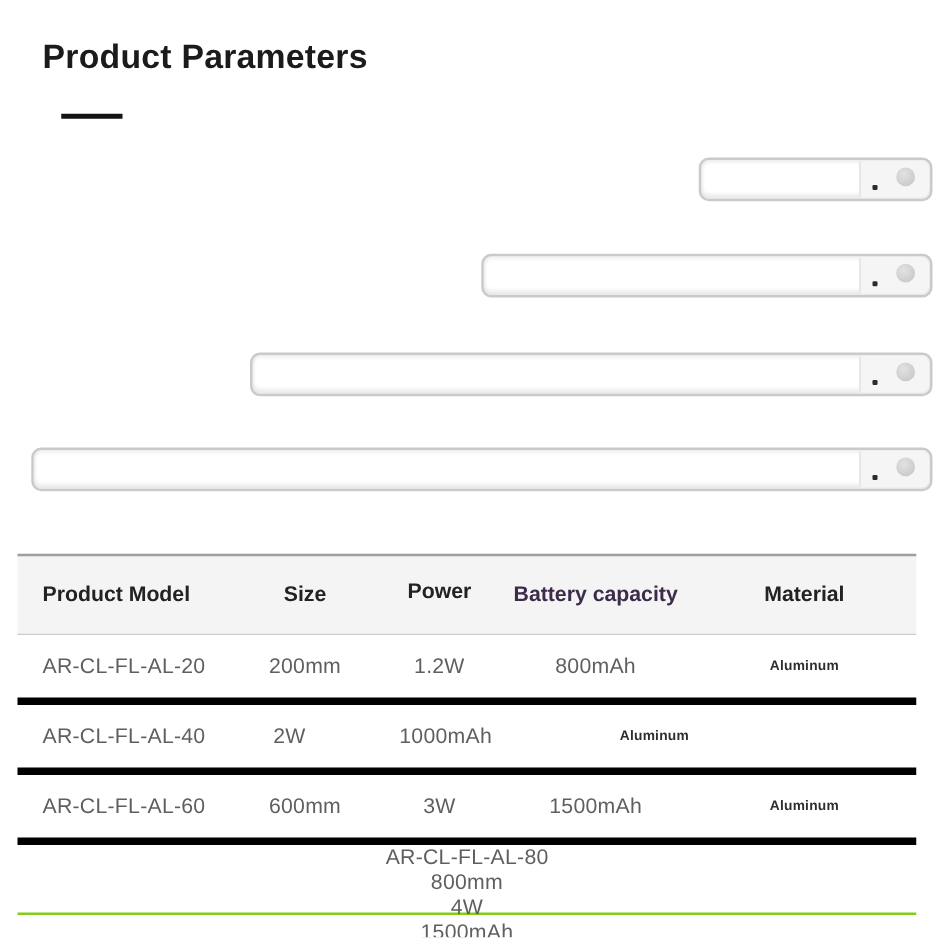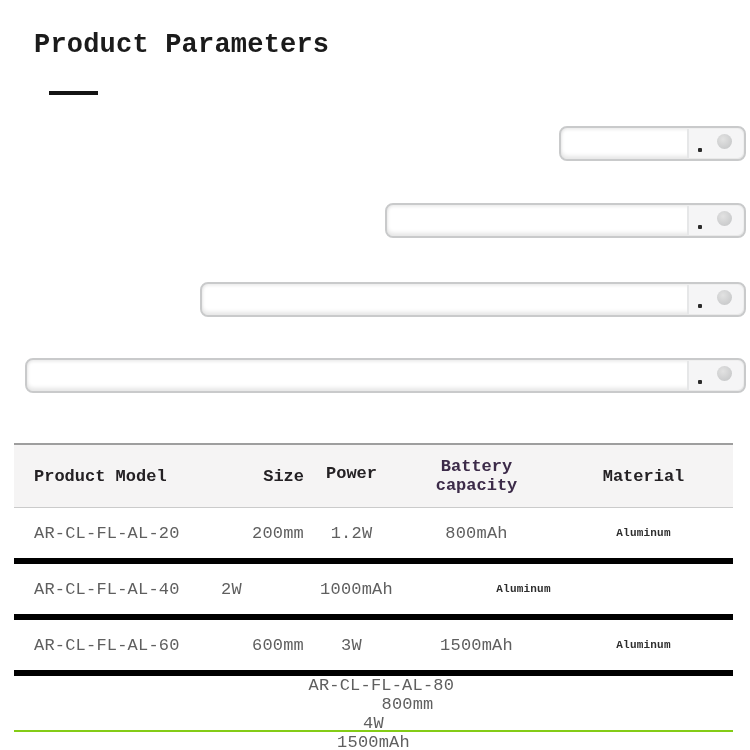--- a/index.html
+++ b/index.html
@@ -1,15 +1,15 @@
 <!DOCTYPE html>
 <html><head>
 <meta charset="utf-8">
 <style>
-  * { margin:0; padding:0; box-sizing:border-box;font-family:Liberation Mono, monospace; }
+  * { margin:0; padding:0; box-sizing:border-box; }
   html,body { background:#ffffff; }
   body { font-family:"Liberation Sans", sans-serif; }
   .page {
     position:relative; width:750px; height:750px; background:#ffffff;
     overflow:hidden; margin:0 auto;
   }
 
   
   .title {
     position:absolute; left:34px; top:30px;
@@ -53,21 +53,21 @@
     height:65px; background:#f5f4f4;
     border-top:2px solid #9e9e9e; border-bottom:1px solid #cbcbcb;
     font-weight:700; font-size:17px; color:#242124;
   }
   .t-body-row {
     height:56px; border-bottom:6px solid #000000;
     font-size:17px; color:#5f5f5f; letter-spacing:.2px;
   }
   .t-body-row:last-child { border-bottom:2px solid #84cc16;flex-direction:column; }
   .c1 { width:170px; text-align:left; padding-left:20px; }
-  .c2 { width:120px; text-align:right; }
+  .c2 { width:120px; text-align:center; }
   .c3 { width:95px;  text-align:center; }
   .c4 { width:155px; text-align:center; }
   .c5 { width:179px; text-align:center; }
   .t-head .c3 { position:relative; top:-3px; }
   .t-head .c4 { color:#3c2b49; }
   .material-cell { font-size:11px; font-weight:700; color:#2e2e2e; letter-spacing:.2px; }
 </style>
 </head>
 <body>
 

